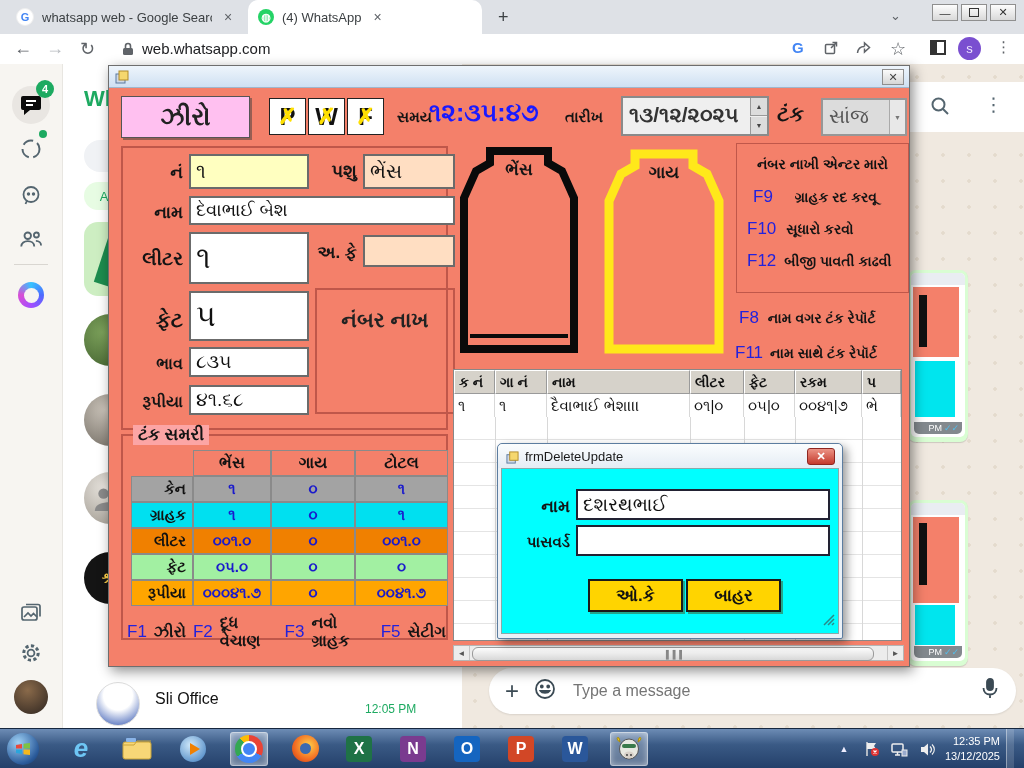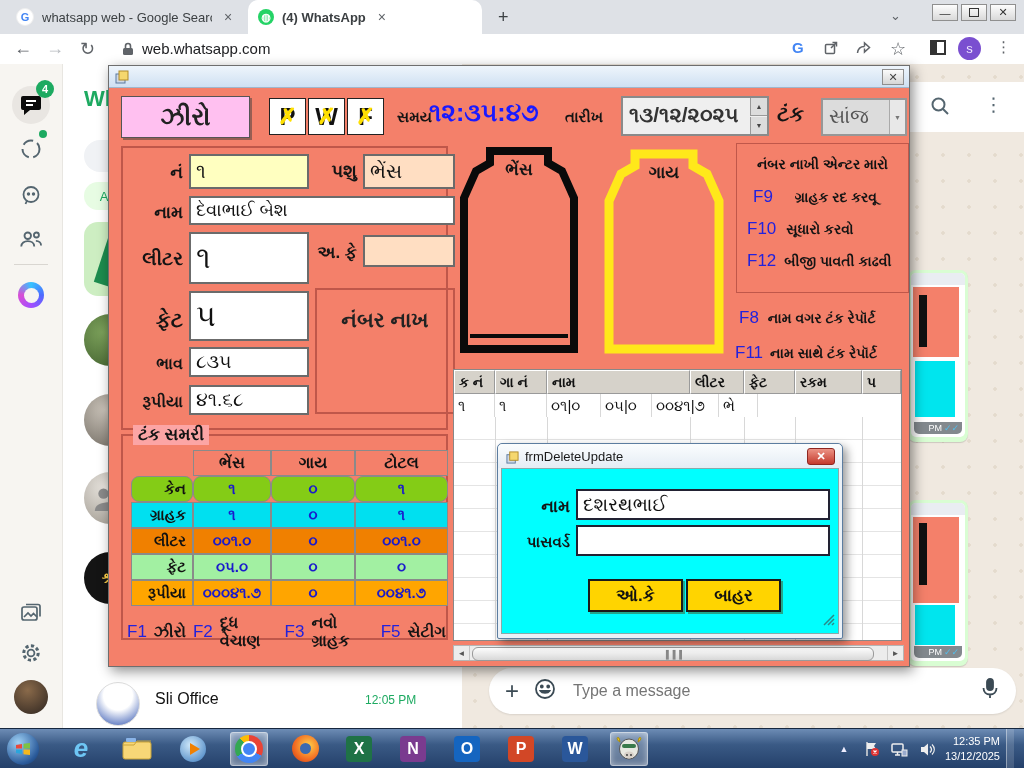--- a/index.html
+++ b/index.html
@@ -32,21 +32,21 @@
   .appwin{position:absolute;left:108px;top:65px;width:802px;height:602px;background:#f4806a;border:1px solid #6e6e6e;box-shadow:3px 4px 12px rgba(0,0,0,.45);box-sizing:border-box;}
   .apptitle{position:absolute;left:0;top:0;width:100%;height:22px;background:linear-gradient(#eef5fc,#cfe0f2);border-bottom:1px solid #9fb6cc;box-sizing:border-box;}
   .closebtn{position:absolute;right:5px;top:3px;width:22px;height:16px;border:1px solid #8f8f8f;background:linear-gradient(#fbfbfb,#d6d6d6);display:flex;align-items:center;justify-content:center;font-size:11px;color:#444;box-sizing:border-box;}
   .lbl{font-weight:bold;color:#141414;}
   .inp{background:#fff;border:2px solid #6b6b6b;box-sizing:border-box;font-family:"Liberation Sans",sans-serif;color:#111;padding:0 5px;}
   .panel{border:2px solid #c0574a;box-sizing:border-box;}
   .fkey{color:#2222dd;font-weight:normal;}
   .sumcell{border:1px solid #8a8a8a;display:flex;align-items:center;justify-content:center;font-weight:bold;box-sizing:border-box;font-size:15px;color:#1a1acc;}
   .sumhead{color:#111;background:#f4806a;font-size:16px;}
   .sumlbl{color:#111;justify-content:flex-end;padding-right:6px;}
-  .sr0{background:#84cc16;border-radius:8px;} .sr1{background:#00e0f0;} .sr2{background:#f08000;} .sr3{background:#a2f0a2;} .sr4{background:#ffa500;}
+  .sr0{background:#a3a3a3;} .sr1{background:#00e0f0;} .sr2{background:#f08000;} .sr3{background:#a2f0a2;} .sr4{background:#ffa500;}
   .gh{background:#d6d2ca;border:1px solid #9a9a9a;border-left-color:#fff;border-top-color:#fff;box-sizing:border-box;font-weight:bold;font-size:14px;display:flex;align-items:center;padding-left:4px;color:#111;}
   .gc{font-size:15px;color:#111;display:flex;align-items:center;padding-left:4px;box-sizing:border-box;border-right:1px solid #d8d8d8;}
   .vline{position:absolute;top:0;bottom:0;width:1px;background:#d8d8d8;}
   .sb{position:absolute;height:16px;background:#ececec;border:1px solid #b5b5b5;box-sizing:border-box;display:flex;}
   .sbbtn{width:15px;height:100%;display:flex;align-items:center;justify-content:center;font-size:8px;color:#555;}
   .sbthumb{position:absolute;left:18px;top:1px;height:12px;width:400px;background:linear-gradient(#fdfdfd,#d8d8d8);border:1px solid #9a9a9a;border-radius:6px;display:flex;align-items:center;justify-content:center;color:#888;font-size:8px;letter-spacing:1px;}
   
   .dlg{position:absolute;left:497px;top:443px;width:346px;height:196px;background:#ebf1f7;border:1px solid #5c7da0;border-radius:5px 5px 2px 2px;box-shadow:4px 4px 10px rgba(0,0,0,.4);box-sizing:border-box;}
   .dlgtitle{position:absolute;left:0;top:0;width:100%;height:24px;background:linear-gradient(#fbfdfe,#e4ecf4);border-radius:5px 5px 0 0;}
   .dlgclose{position:absolute;right:7px;top:4px;width:28px;height:17px;background:linear-gradient(#ec9385,#c43a2d);border:1px solid #8e2620;border-radius:3px;color:#fff;font-size:11px;font-weight:bold;display:flex;align-items:center;justify-content:center;box-sizing:border-box;}
@@ -66,21 +66,21 @@
 <div id="screen">
 
   <div class="tabstrip">
     <div class="tab" style="left:6px;width:238px;">
       <span class="fav" style="background:#fff;color:#4285f4;border:1px solid #eee;">G</span>
       <span style="white-space:nowrap;overflow:hidden;max-width:170px;">whatsapp web - Google Search</span>
       <span class="x">×</span>
     </div>
     <div class="tab active" style="left:248px;width:234px;">
       <span class="fav" style="background:#25d366;color:#fff;">◍</span>
-      <span style="white-space:nowrap;overflow:hidden;max-width:160px;font-weight:bold;">(4) WhatsApp</span>
+      <span style="white-space:nowrap;overflow:hidden;max-width:160px;">(4) WhatsApp</span>
       <span class="x">×</span>
     </div>
     <div class="abs" style="left:498px;top:7px;font-size:18px;color:#3c4043;">+</div>
     <div class="abs" style="left:890px;top:8px;font-size:13px;color:#5f6368;">⌄</div>
     <div class="abs flex" style="right:8px;top:4px;gap:3px;">
       <span class="winbtn">—</span>
       <span class="winbtn">
           <span style="width:8px;height:7px;border:1.5px solid #333;display:inline-block;"></span>
         </span>
       <span class="winbtn">✕</span>
@@ -170,21 +170,21 @@
       <div class="abs" style="left:21px;top:408px;width:52px;height:52px;border-radius:50%;background:radial-gradient(circle at 40% 30%,#e8e4de,#9a948a);"><svg width="52" height="52" viewBox="0 0 24 24">
             <circle cx="9" cy="10" r="2.4" fill="#8a8a8a"></circle>
             <circle cx="15" cy="10" r="2.4" fill="#8a8a8a"></circle>
             <path d="M5 18 c0-3 3-4 7-4 s7 1 7 4" fill="#8a8a8a"></path>
           </svg></div>
       <div class="abs" style="left:21px;top:488px;width:52px;height:52px;border-radius:50%;background:#141414;color:#ffd24a;font-size:15px;font-weight:bold;display:flex;align-items:center;justify-content:center;overflow:hidden;">શ્રી</div>
 
       <div class="abs" style="left:0px;top:616px;width:399px;height:48px;background:#fff;">
         <div class="abs" style="left:33px;top:2px;width:42px;height:42px;border-radius:50%;background:radial-gradient(circle at 50% 30%,#ffffff 40%,#2a4fae);border:1px solid #ddd;"></div>
         <div class="abs" style="left:92px;top:10px;font-size:16px;color:#111;">Sli Office</div>
-        <div class="abs" style="left:302px;top:13px;font-size:12px;color:#1daa61;">12:05 PM</div>
+        <div class="abs" style="left:302px;top:22px;font-size:12px;color:#1daa61;">12:05 PM</div>
       </div>
     </div>
 
     <div class="rail">
       <div class="railic" style="top:22px;background:#e9e6e2;border-radius:50%;">
         <svg width="24" height="24" viewBox="0 0 24 24">
             <path d="M4 3 h16 a2 2 0 0 1 2 2 v10 a2 2 0 0 1 -2 2 h-9 l-6 5 v-5 h-1 a2 2 0 0 1 -2 -2 v-10 a2 2 0 0 1 2 -2 z" fill="#0b0b0b"></path>
             <path d="M7 8 h10 M7 12 h7" stroke="#fff" stroke-width="1.8"></path>
           </svg>
         <span class="abs" style="left:24px;top:-6px;width:18px;height:18px;border-radius:50%;background:#1daa61;color:#fff;font-size:11px;font-weight:bold;display:flex;align-items:center;justify-content:center;">4</span>
@@ -359,20 +359,21 @@
         <span class="gh" style="width:52px;height:24px;">ગા નં</span>
         <span class="gh" style="width:143px;height:24px;">નામ</span>
         <span class="gh" style="width:54px;height:24px;">લીટર</span>
         <span class="gh" style="width:51px;height:24px;">ફેટ</span>
         <span class="gh" style="width:67px;height:24px;">રકમ</span>
         <span class="gh" style="width:39px;height:24px;">પ</span>
       </div>
       <div class="flex" style="height:23px;border-bottom:1px solid #d8d8d8;">
         <span class="gc" style="width:41px;height:23px;">૧</span>
         <span class="gc" style="width:52px;height:23px;">૧</span>
+        <span class="gc" style="width:143px;height:23px;">દૈવાભાઈ ભેશ।।।</span>
         <span class="gc" style="width:54px;height:23px;">૦૧|૦</span>
         <span class="gc" style="width:51px;height:23px;">૦૫|૦</span>
         <span class="gc" style="width:67px;height:23px;">૦૦૪૧|૭</span>
         <span class="gc" style="width:39px;height:23px;">ભે</span>
       </div>
       <div class="abs" style="left:0;top:47px;right:0;bottom:0;background:repeating-linear-gradient(to bottom,#ffffff 0 22px,#e4e4e4 22px 23px);">
         <span class="vline" style="left:41px;"></span>
           <span class="vline" style="left:93px;"></span>
           <span class="vline" style="left:236px;"></span>
           <span class="vline" style="left:290px;"></span>

